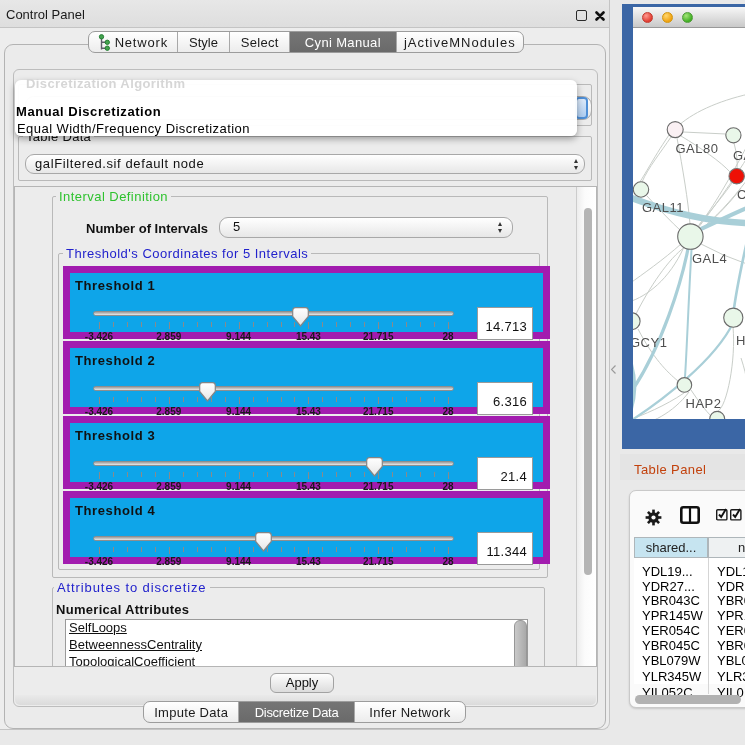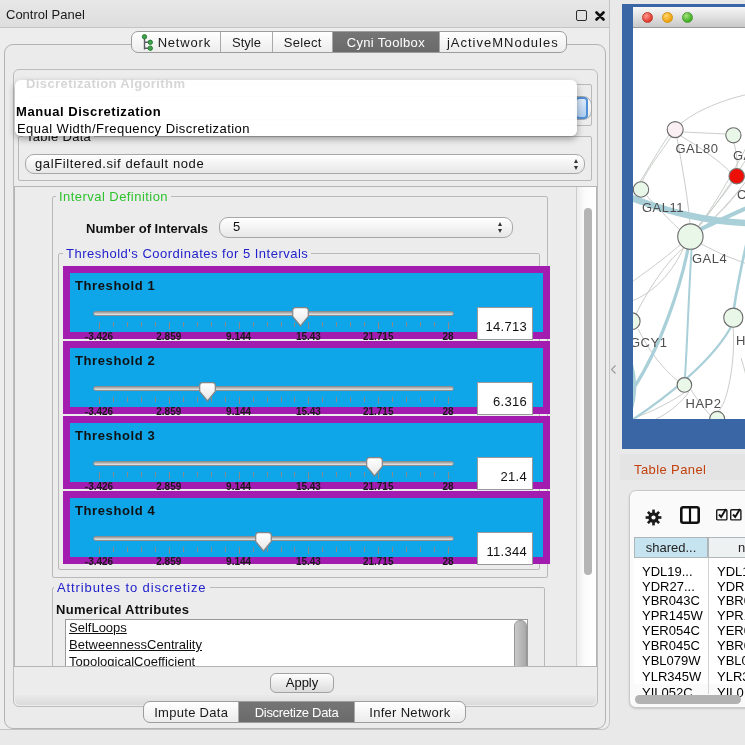--- a/index.html
+++ b/index.html
@@ -18,21 +18,21 @@
 #float-ic { position:absolute; left:576px; top:10px; width:11px; height:11px; border:1.7px solid #2a2a2a; border-radius:2px; }
 #close-ic { position:absolute; left:595px; top:11px; }
 
 
 .seg { position:absolute; display:flex; border:1px solid #9c9c9c; border-radius:7px; overflow:hidden;
   background:linear-gradient(#ffffff,#ececec); }
 .seg .s { display:flex; align-items:center; justify-content:center; border-right:1px solid #a8a8a8;
   font-size:13px; color:#1a1a1a; }
 .seg .s:last-child { border-right:none; }
 .seg .s.sel { background:linear-gradient(#757575,#6a6a6a); color:#fff; }
-#toptabs { left:88px; top:31px; width:436px; height:22px;margin-left:43px; }
+#toptabs { left:88px; top:31px; width:436px; height:22px; }
 #bottabs { left:143px; top:701px; width:323px; height:22px; }
 
 
 #content { position:absolute; left:4px; top:44px; width:602px; height:685px;
   border:1px solid #b3b3b3; border-radius:9px; background:#ebebeb; }
 #inner .botband { position:absolute; left:1px; right:1px; bottom:1px; height:10px;
   background:linear-gradient(#eaeaea,#dbdbdb); border-radius:0 0 5px 5px; }
 #inner { position:absolute; left:9px; top:25px; width:585px; height:638px;
   border:1px solid #bdbdbd; border-radius:6px; background:#ececec; }
 
@@ -359,21 +359,21 @@
       <svg width="13" height="18" viewBox="0 0 13 18" style="margin-right:4px;">
         <path d="M3.5 4 L3.5 16.5 M3.5 9.3 L9 9.3 M3.5 15.3 L9 15.3" stroke="#5e5e6a" stroke-width="1.4" fill="none"></path>
         <circle cx="3.5" cy="3.8" r="2.2" fill="#44a24f" stroke="#1e7a2e" stroke-width="0.9"></circle>
         <circle cx="9.3" cy="9.3" r="2.2" fill="#44a24f" stroke="#1e7a2e" stroke-width="0.9"></circle>
         <circle cx="9.3" cy="15.2" r="2.2" fill="#44a24f" stroke="#1e7a2e" stroke-width="0.9"></circle>
       </svg>
       <span style="letter-spacing:0.8px;">Network</span>
         </div>
     <div class="s" style="width:53px;">Style</div>
     <div class="s" style="width:60px; letter-spacing:0.3px;">Select</div>
-    <div class="s sel" style="width:107px; letter-spacing:0.35px;">Cyni Toolbox</div>
+    <div class="s sel" style="width:107px; letter-spacing:0.35px;">Cyni Manual</div>
     <div class="s" style="width:127px; letter-spacing:1px;">jActiveMNodules</div>
   </div>
 
   <div class="seg" id="bottabs">
     <div class="s" style="width:96px; letter-spacing:0.3px;">Impute Data</div>
     <div class="s sel" style="width:116px; letter-spacing:-0.3px;">Discretize Data</div>
     <div class="s" style="width:111px; letter-spacing:0.3px;">Infer Network</div>
   </div>
 
   <div id="popup">

